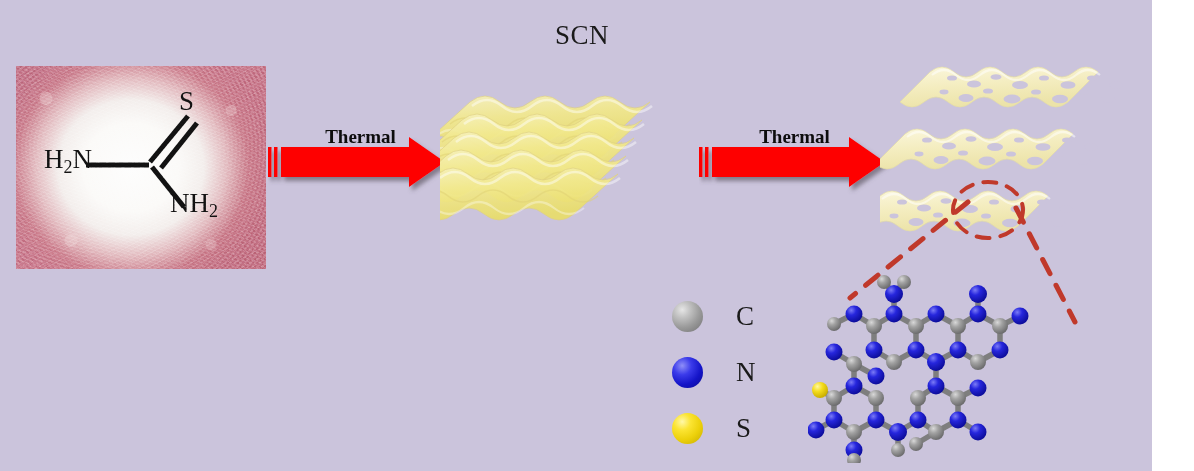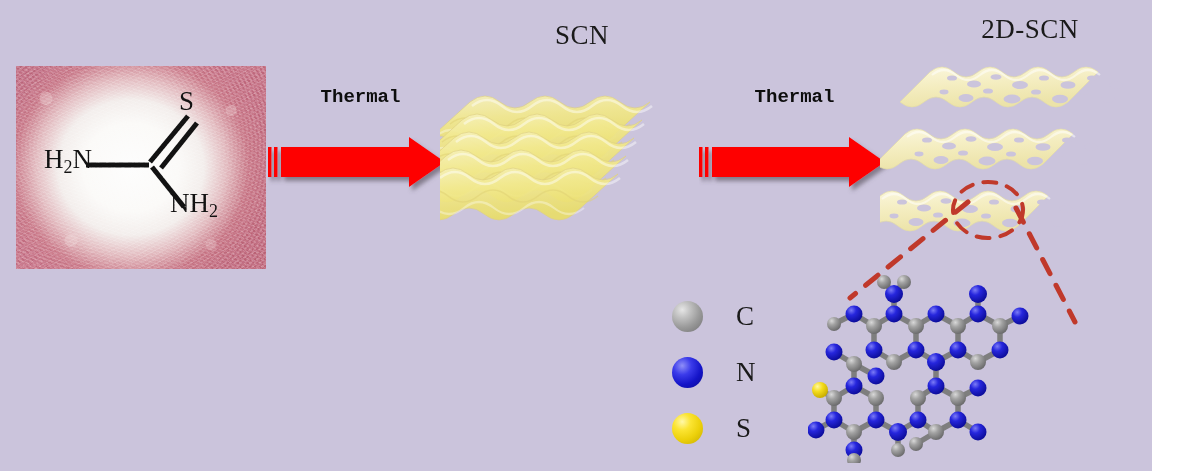--- a/index.html
+++ b/index.html
@@ -76,27 +76,28 @@
     vertical-align: -0.28em;
   }
   #lbl-h2n { left: 28px;  top: 78px; }
   #lbl-s   { left: 163px; top: 20px; }
   #lbl-nh2 { left: 154px; top: 122px; }
 
   
   .arrow-group { position: absolute; }
   .arrow-label {
     position: absolute;
-    font-family: Liberation Mono, monospace;
+    font-family: Liberation Serif, serif;
     font-weight: bold;
     font-size: 19px;
     line-height: 22px;
     color: #0d0d0d;
     text-align: center;
     white-space: nowrap;
+    margin-top: 40px;
   }
   .arrow-svg { position: absolute; }
 
   #arrow-group-1 { left: 268px; top: 86px; width: 185px; height: 110px; }
   #arrow-label-1 { left: 0px; top: 0px; width: 185px; }
   #arrow-svg-1   { left: 0px; top: 50px; }
 
   #arrow-group-2 { left: 697px; top: 86px; width: 195px; height: 110px; }
   #arrow-label-2 { left: 0px; top: 0px; width: 195px; }
   #arrow-svg-2   { left: 2px; top: 50px; }
@@ -139,21 +140,20 @@
     margin-left: 33px;
   }
 </style>
 </head>
 <body>
 
 <div id="figure">
 
   <div class="stage-title" id="title-scn">SCN</div>
 
-  <div class="stage-title" id="title-2dscn">2D-SCN</div>
 
   <div id="precursor-photo">
 
     <svg id="molecule-overlay" viewBox="0 0 250 203">
 
       <line x1="70" y1="99" x2="133" y2="99" stroke="#111111" stroke-width="5" stroke-linecap="butt"></line>
 
       <line x1="134" y1="96" x2="172" y2="50" stroke="#111111" stroke-width="5" stroke-linecap="butt"></line>
       <line x1="145" y1="102" x2="181" y2="57" stroke="#111111" stroke-width="5" stroke-linecap="butt"></line>
 

